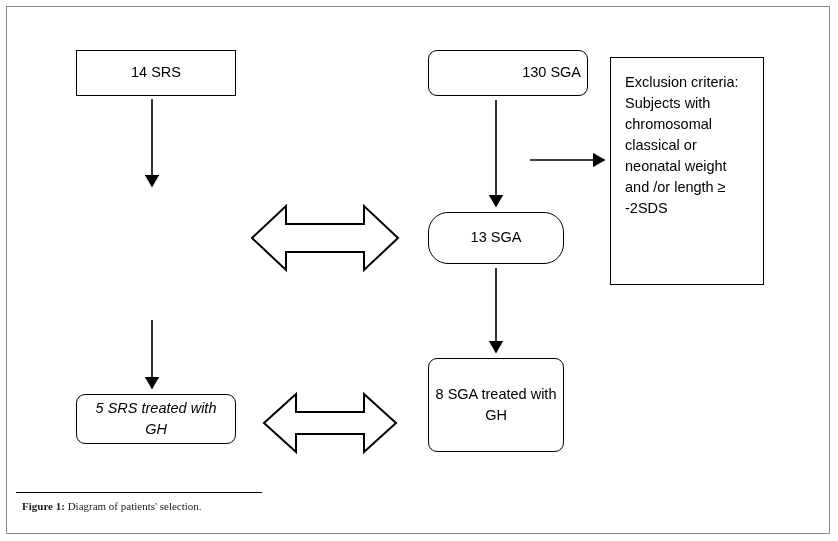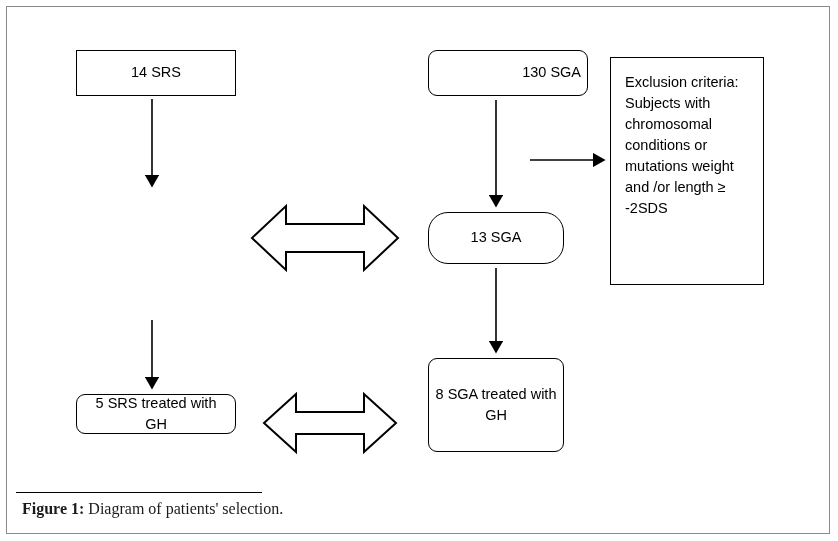--- a/index.html
+++ b/index.html
@@ -53,36 +53,36 @@
     padding: 14px 10px 6px 14px;
   }
   .node .txt { white-space: pre-line; display: block; width: 100%; }
 
   
   #n-srs14      { left: 76px;  top: 50px;  width: 160px; height: 46px; }
   #n-sga130     { left: 428px; top: 50px;  width: 160px; height: 46px; text-align: right; }
   #n-exclusion  { left: 610px; top: 57px;  width: 154px; height: 228px; }
   #n-srs13      { left: 76px;  top: 192px; width: 156px; height: 124px; }
   #n-sga13      { left: 428px; top: 212px; width: 136px; height: 52px; border-radius: 20px; }
-  #n-srs5       { left: 76px;  top: 394px; width: 160px; height: 40px; }
+  #n-srs5       { left: 76px;  top: 394px; width: 160px; height: 50px; font-style: italic; }
   #n-sga5       { left: 428px; top: 358px; width: 136px; height: 94px; }
 
   .arrowlayer {
     position: absolute;
     left: 0; top: 0;
     width: 838px; height: 495px;
     pointer-events: none;
   }
   .caption {
     position: absolute;
     left: 22px;
     top: 500px;
     width: 780px;
     font-family: "Liberation Serif", serif;
-    font-size: 16px;
+    font-size: 11px;
     color: #1b1b1b;
   }
   .caption .lead {
     font-weight: bold;
     font-family: "Liberation Serif", serif;
   }
   .caption-rule {
     position: absolute;
     left: 16px;
     top: 492px;
@@ -103,21 +103,21 @@
     <div class="node" id="n-srs14">
       <span class="txt">14 SRS</span>
     </div>
 
     <div class="node rounded" id="n-sga130">
       <span class="txt">130 SGA</span>
     </div>
 
     <div class="node left-align" id="n-exclusion">
       <span class="txt">Exclusion criteria:
-Subjects with chromosomal conditions or mutations weight and /or length ≥ -2SDS</span>
+Subjects with chromosomal classical or neonatal weight and /or length ≥ -2SDS</span>
     </div>
 
 
     <div class="node rounded" id="n-sga13">
       <span class="txt">13 SGA</span>
     </div>
 
     <div class="node rounded" id="n-srs5">
       <span class="txt">5 SRS treated with GH</span>
     </div>

